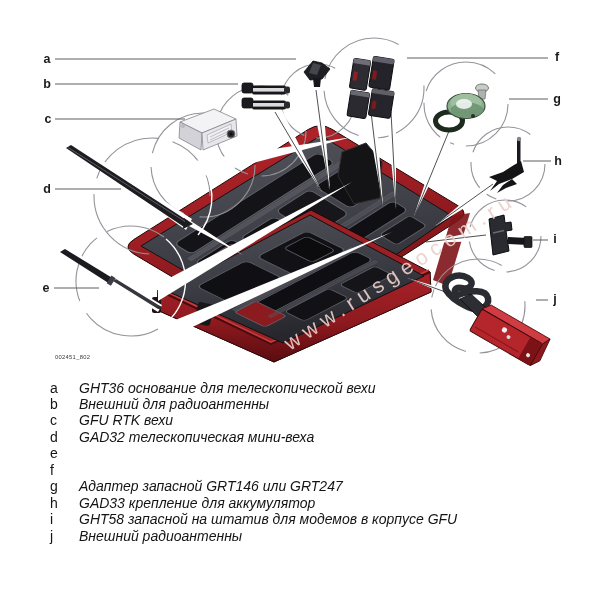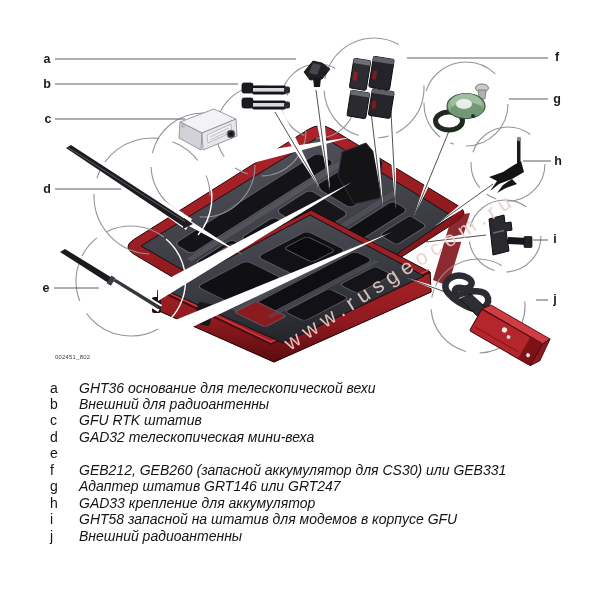--- a/index.html
+++ b/index.html
@@ -264,36 +264,35 @@
   <div class="legend-row" style="top:379.5px">
         <span class="legend-letter">a</span>
         <span class="legend-text">GHT36 основание для телескопической вехи</span>
       </div>
   <div class="legend-row" style="top:395.9px">
         <span class="legend-letter">b</span>
         <span class="legend-text">Внешний для радиоантенны</span>
       </div>
   <div class="legend-row" style="top:412.4px">
         <span class="legend-letter">c</span>
-        <span class="legend-text">GFU RTK штатив</span>
+        <span class="legend-text">GFU RTK вехи</span>
       </div>
   <div class="legend-row" style="top:428.8px">
         <span class="legend-letter">d</span>
         <span class="legend-text">GAD32 телескопическая мини-веха</span>
       </div>
   <div class="legend-row" style="top:445.3px">
         <span class="legend-letter">e</span>
       </div>
   <div class="legend-row" style="top:461.7px">
         <span class="legend-letter">f</span>
-        <span class="legend-text">GEB212, GEB260 (запасной аккумулятор для CS30) или GEB331</span>
       </div>
   <div class="legend-row" style="top:478.2px">
         <span class="legend-letter">g</span>
-        <span class="legend-text">Адаптер штатив GRT146 или GRT247</span>
+        <span class="legend-text">Адаптер запасной GRT146 или GRT247</span>
       </div>
   <div class="legend-row" style="top:494.6px">
         <span class="legend-letter">h</span>
         <span class="legend-text">GAD33 крепление для аккумулятор</span>
       </div>
   <div class="legend-row" style="top:511.1px">
         <span class="legend-letter">i</span>
         <span class="legend-text">GHT58 запасной на штатив для модемов в корпусе GFU</span>
       </div>
   <div class="legend-row" style="top:527.5px">

